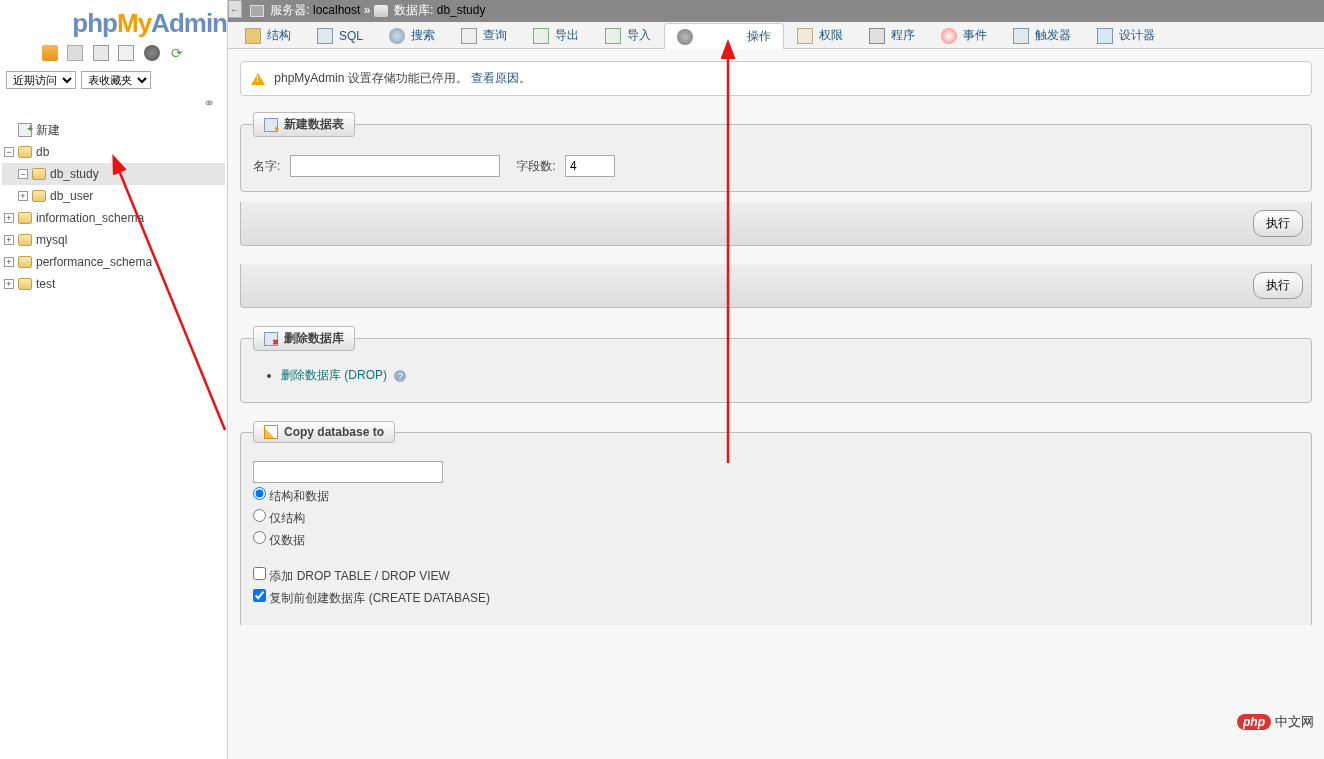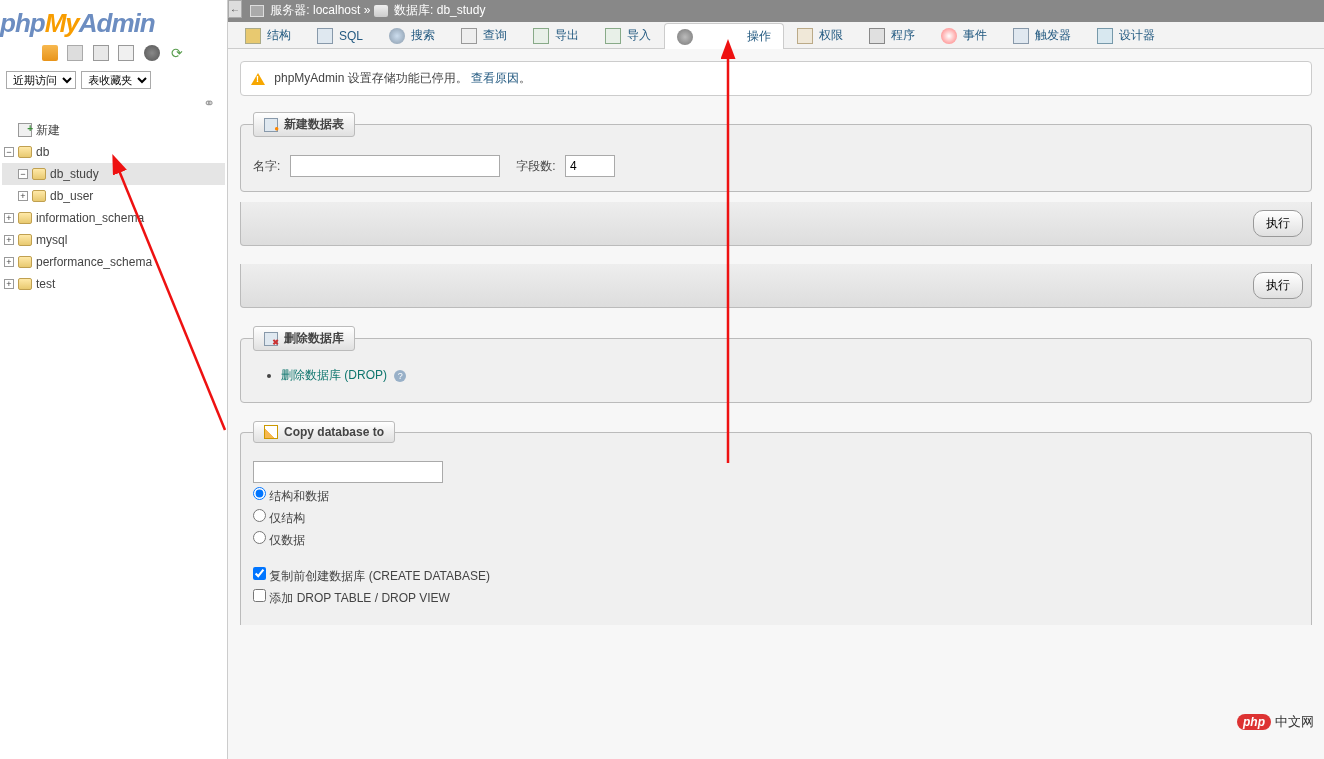--- a/index.html
+++ b/index.html
@@ -1,21 +1,21 @@
 <!DOCTYPE html>
 <html><head>
 <meta charset="utf-8">
 <style>
 * { box-sizing: border-box; margin: 0; padding: 0; }
 body { font-family: sans-serif; font-size: 12px; color: #444; background: #fff; width: 1324px; height: 759px; overflow: hidden; position: relative; }
 a { color: #235a81; text-decoration: none; }
 
 
 .sidebar { position: absolute; left: 0; top: 0; width: 228px; height: 759px; background: #fff; border-right: 1px solid #ccc; }
-.logo { text-align: left; padding: 8px 0 4px; font-size: 26px; font-style: italic; font-weight: bold; letter-spacing: -1px; }
+.logo { text-align: right; padding: 8px 0 4px; font-size: 26px; font-weight: bold; letter-spacing: -1px; }
 .logo .php { color: #6c8dc1; } .logo .my { color: #f89d00; } .logo .admin { color: #6c8dc1; }
 .toolbar-icons { text-align: center; padding: 2px 0 6px; }
 .toolbar-icons span { display: inline-block; width: 16px; height: 16px; margin: 0 3px; cursor: pointer; vertical-align: middle; }
 .ic-home { background: linear-gradient(#f7b84f,#e8941a); border-radius: 2px; }
 .ic-exit { background: #ddd; border: 1px solid #aaa; }
 .ic-sql { background: #e8e8e8; border: 1px solid #999; }
 .ic-doc { background: #f0f0f0; border: 1px solid #999; }
 .ic-gear { background: radial-gradient(#888,#555); border-radius: 50%; }
 .ic-reload { color: #5a9e4f; font-size: 14px; line-height: 16px; text-align: center; }
 .recent-tabs { padding: 4px 6px 6px; }
@@ -33,21 +33,21 @@
 .new-ico:after { content: "+"; position: absolute; right: -2px; bottom: -2px; color: #3a8f3a; font-weight: bold; font-size: 10px; }
 
 
 .main { position: absolute; left: 228px; top: 0; right: 0; height: 759px; background: #f7f7f7; }
 .collapse-btn { position: absolute; left: 0; top: 0; width: 14px; height: 18px; background: #ddd; border: 1px solid #aaa; text-align: center; font-size: 10px; line-height: 16px; cursor: pointer; z-index: 5; }
 
 .breadcrumb { background: #888; color: #fff; padding: 2px 8px 3px 22px; font-size: 12px; }
 .breadcrumb .srv-ico, .breadcrumb .db-bc-ico { display: inline-block; width: 14px; height: 12px; vertical-align: middle; margin-right: 3px; }
 .srv-ico { background: #aaa; border: 1px solid #ddd; }
 .db-bc-ico { background: linear-gradient(#eee,#ccc); border-radius: 2px; }
-.breadcrumb a { color: #ffffff; }
+.breadcrumb a { color: #000000; }
 
 .tabs { display: flex; background: #f3f3f3; border-bottom: 1px solid #ccc; padding-left: 4px; }
 .tab { display: flex; align-items: center; padding: 4px 12px; border: 1px solid transparent; border-bottom: none; cursor: pointer; color: #235a81; font-size: 12px; }
 .tab.active { background: #fff; border-color: #ccc; border-radius: 4px 4px 0 0; position: relative; top: 1px; gap: 48px; }
 .tab .ti { width: 16px; height: 16px; margin-right: 6px; display: inline-block; }
 .ti-struct { background: #e8c970; border: 1px solid #aa8; }
 .ti-sql { background: #dfe8f0; border: 1px solid #89a; }
 .ti-search { background: radial-gradient(#cde,#89a); border-radius: 50%; }
 .ti-query { background: #eee; border: 1px solid #999; }
 .ti-export, .ti-import { background: #e8f0e8; border: 1px solid #8a8; }
@@ -268,22 +268,22 @@
           <span class="lg-ico lg-pen"></span>
           <span>Copy database to</span>
         </legend>
       <div class="form-row">
         <input type="text" class="copy-input" style="">
       </div>
       <div class="radio-row"><input type="radio" name="cp" checked="" style=""> <label>结构和数据</label></div>
       <div class="radio-row"><input type="radio" name="cp" style=""> <label>仅结构</label></div>
       <div class="radio-row"><input type="radio" name="cp" style=""> <label>仅数据</label></div>
       <div style="height:10px"></div>
+      <div class="check-row"><input type="checkbox" style=""> <label>添加 DROP TABLE / DROP VIEW</label></div>
       <div class="check-row"><input type="checkbox" checked="" style=""> <label>复制前创建数据库 (CREATE DATABASE)</label></div>
-      <div class="check-row"><input type="checkbox" style=""> <label>添加 DROP TABLE / DROP VIEW</label></div>
     </fieldset>
   </div>
 </div>
 
 <div class="arrow" style="left:110px; top:160px;">
   <svg width="130" height="280">
       <defs>
         <marker id="ah1" markerWidth="10" markerHeight="10" refX="2" refY="3" orient="auto">
           <path d="M0,0 L0,6 L8,3 z" fill="#e11"></path>
         </marker>

